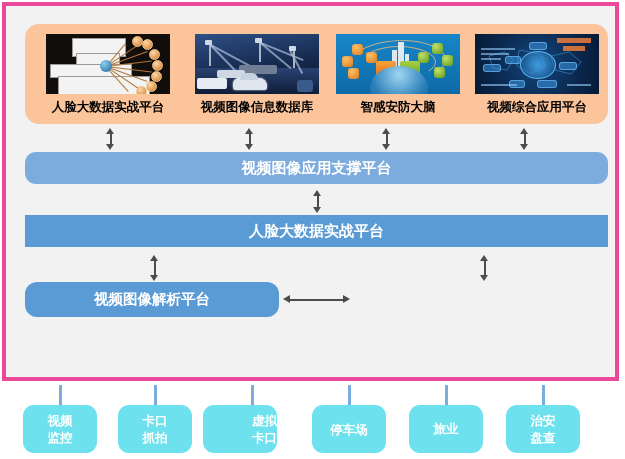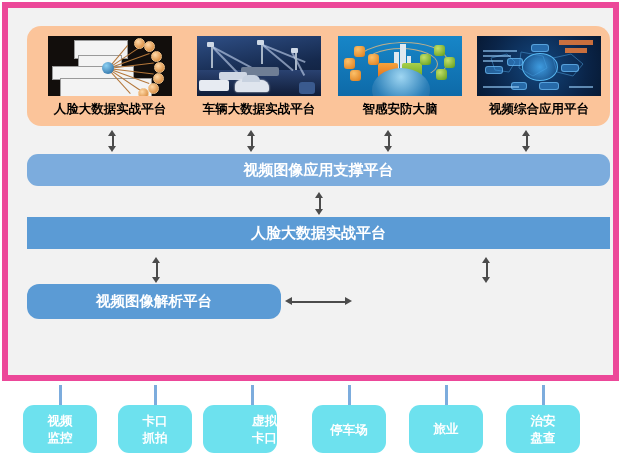--- a/index.html
+++ b/index.html
@@ -16,21 +16,21 @@
   }
 
   
   #diagram-frame {
     position: absolute;
     left: 2px;
     top: 2px;
     width: 617px;
     height: 379px;
     background: #f2f2f2;
-    border: 6px solid #ec4899;
+    border: 4px solid #ec4899;
     box-sizing: border-box;
   }
 
   
   #app-panel {
     position: absolute;
     left: 19px;
     top: 18px;
     width: 583px;
     height: 100px;
@@ -336,21 +336,21 @@
         <div class="pole" style="left:98px;top:16px;height:18px;"></div>
         <div class="cam" style="left:10px;top:6px;"></div>
         <div class="cam" style="left:60px;top:4px;"></div>
         <div class="cam" style="left:94px;top:12px;"></div>
         <div class="bus"></div>
         <div class="truck2"></div>
         <div class="truck"></div>
         <div class="sedan"></div>
         <div class="bike"></div>
       </div>
-      <div class="app-label">车辆大数据实战平台</div>
+      <div class="app-label">视频图像信息数据库</div>
     </div>
 
     <div class="app-card" style="left:311px;">
       <div class="app-thumb thumb-brain">
         <div class="arc" style="left:16px;top:6px;width:92px;height:40px;transform:rotate(-2deg);"></div>
         <div class="arc" style="left:26px;top:12px;width:72px;height:30px;"></div>
         <div class="bldg" style="left:56px;width:5px;height:22px;"></div>
         <div class="bldg" style="left:62px;width:6px;height:30px;"></div>
         <div class="bldg" style="left:69px;width:4px;height:18px;"></div>
         <div class="card o"></div>

